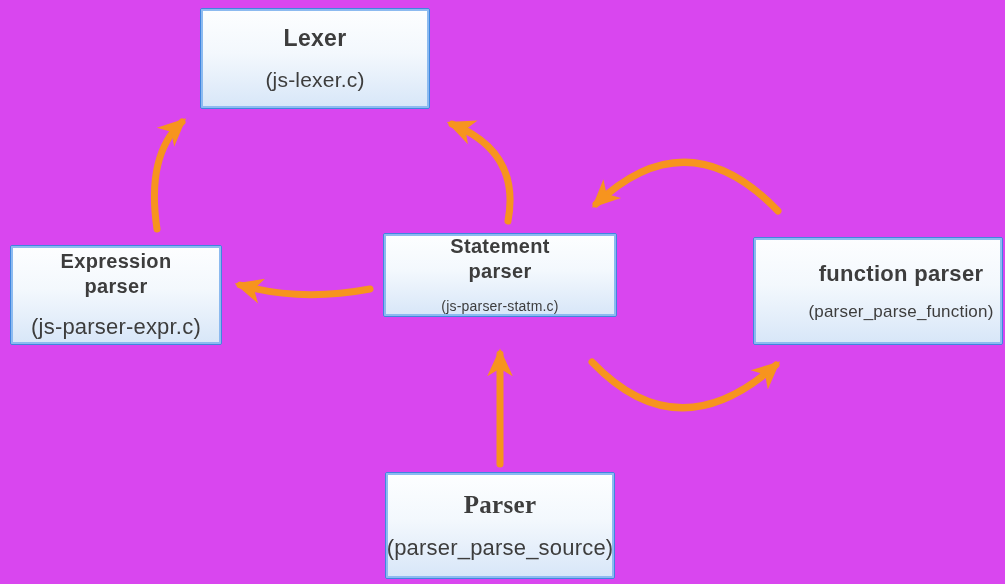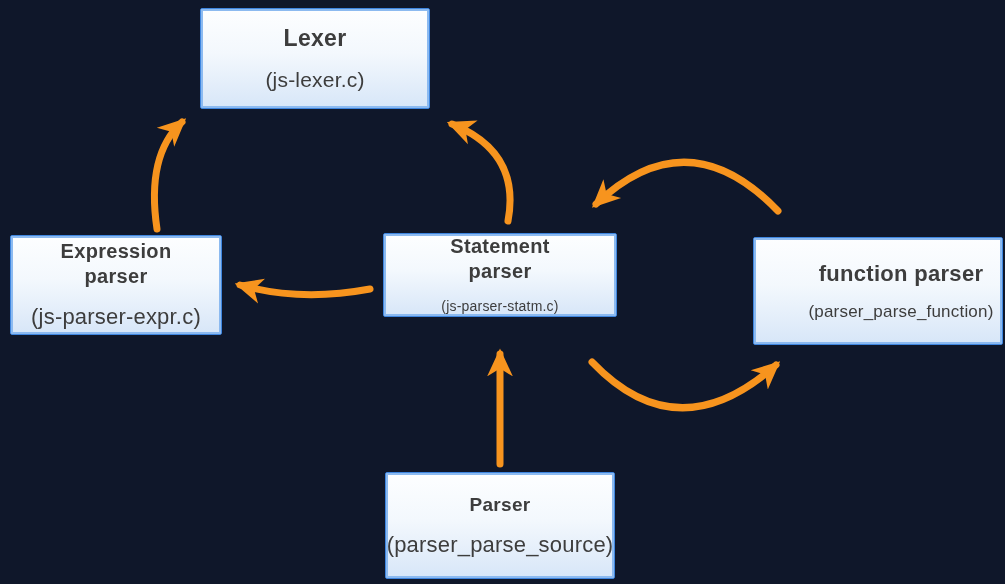--- a/index.html
+++ b/index.html
@@ -5,21 +5,21 @@
   html, body {
     margin: 0;
     padding: 0;
     background: #ffffff;
     font-family: "Liberation Sans", "DejaVu Sans", sans-serif;
   }
   .canvas {
     position: relative;
     width: 1005px;
     height: 584px;
-    background: #0f172a;
+    background: #d946ef;
     overflow: hidden;
   }
   .edges-layer {
     position: absolute;
     left: 0; top: 0;
     width: 1005px;
     height: 584px;
     pointer-events: none;
   }
   .node {
@@ -34,34 +34,34 @@
     border-radius: 2px;
     background: linear-gradient(180deg, #fdfeff 0%, #f3f8fd 45%, #d7e6f8 100%);
     color: #3d3d3d;
     text-align: center;
     line-height: 1.25;
   }
   .node .title { font-weight: 700; letter-spacing: 0.3px; }
   .node .subtitle { font-weight: 400; margin-top: 14px; letter-spacing: 0.2px; }
 
   #node-lexer      { left: 200px; top: 8px;   width: 230px; height: 101px; }
-  #node-expression { left: 10px;  top: 235px; width: 212px; height: 100px; }
+  #node-expression { left: 10px;  top: 245px; width: 212px; height: 100px; }
   #node-statement  { left: 383px; top: 233px; width: 234px; height: 84px; }
   #node-function   { left: 753px; top: 237px; width: 250px; height: 108px; padding-left: 46px; }
   #node-parser     { left: 385px; top: 472px; width: 230px; height: 107px; }
 
   #node-lexer .title       { font-size: 23px; }
   #node-lexer .subtitle    { font-size: 21px; }
   #node-expression .title  { font-size: 20px; max-width: 132px; }
   #node-expression .subtitle { font-size: 22px; }
   #node-statement .title   { font-size: 20px; max-width: 132px; }
   #node-statement .subtitle { font-size: 14px; }
   #node-function .title    { font-size: 22px; }
   #node-function .subtitle { font-size: 17px; }
-  #node-parser .title      { font-size: 19px; }
+  #node-parser .title      { font-size: 25px; font-family: Liberation Serif, serif; }
   #node-parser .subtitle   { font-size: 22px; }
 </style>
 </head>
 <body>
 
 <div class="canvas">
 
   <svg class="edges-layer" viewBox="0 0 1005 584" xmlns="http://www.w3.org/2000/svg">
     <defs>
       <marker id="arrowhead" viewBox="0 0 10 10" refX="8" refY="5" markerWidth="4" markerHeight="4" orient="auto">

